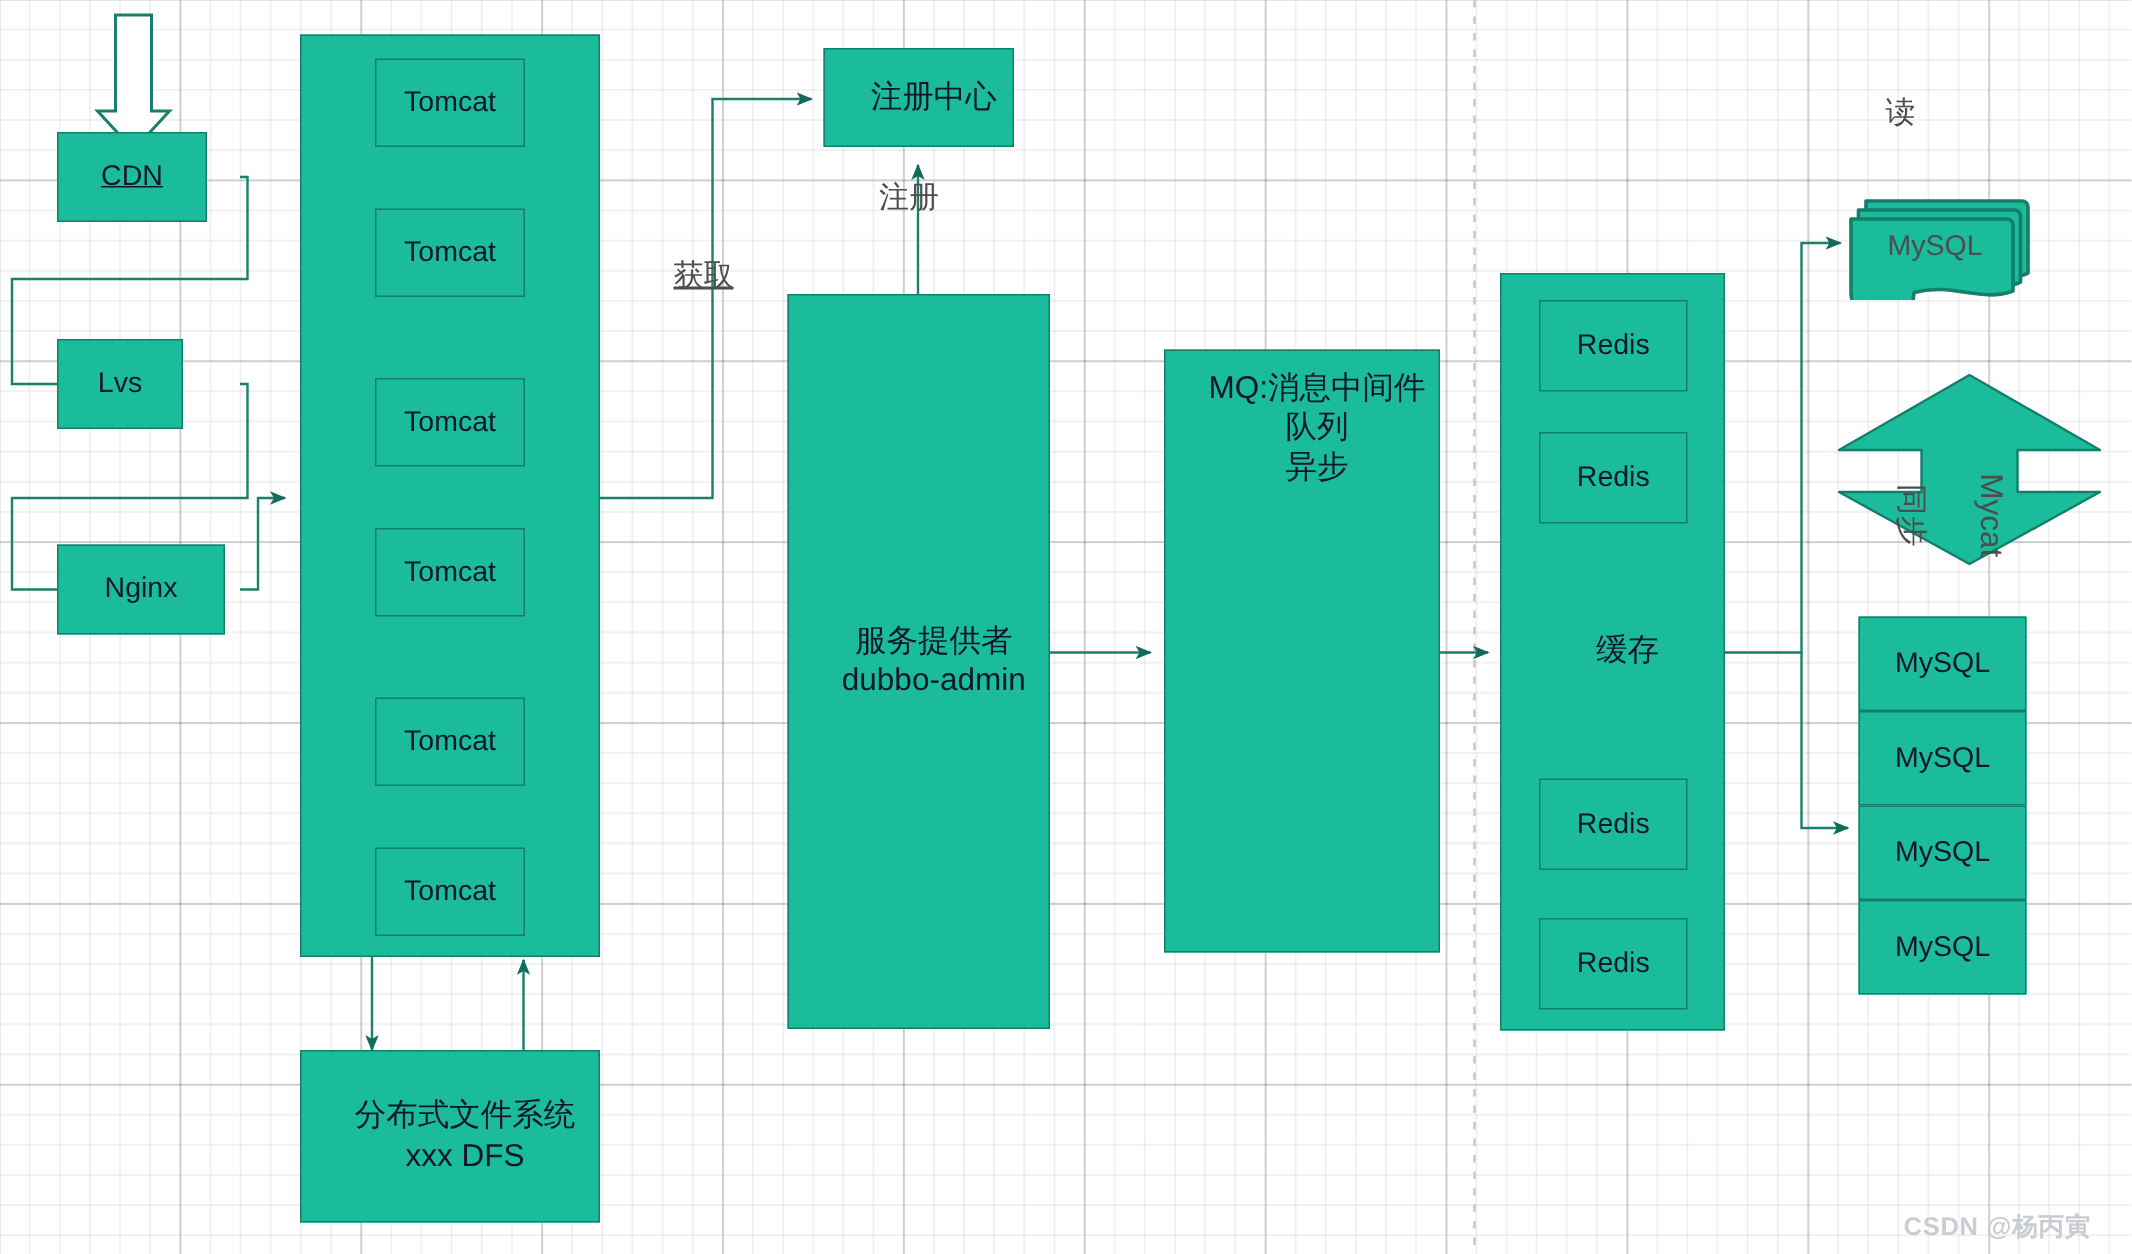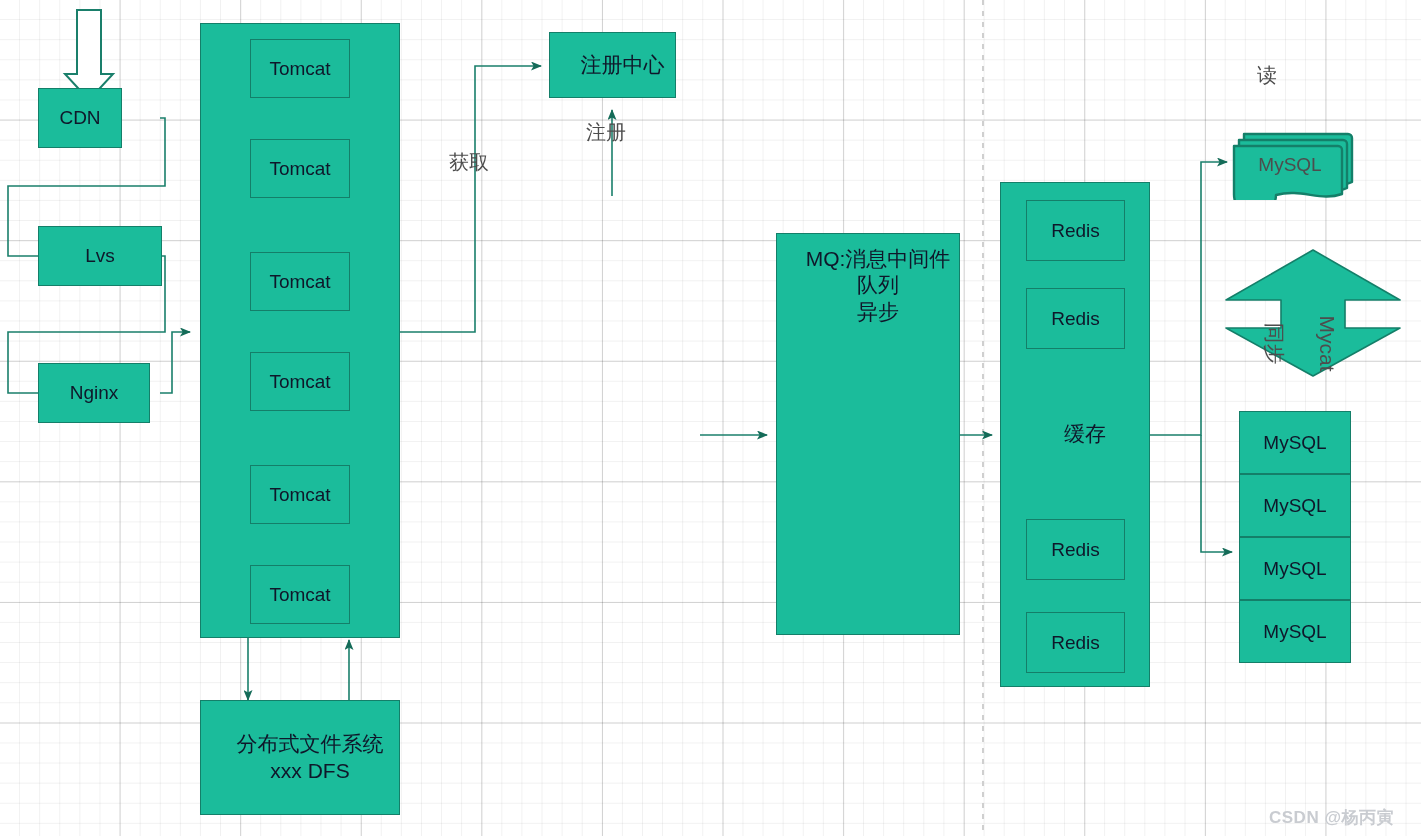--- a/index.html
+++ b/index.html
@@ -113,25 +113,25 @@
       <path d="M939,435 L992,435" marker-end="url(#ah)"></path>
 
       <path d="M1150,435 L1201,435 L1201,162 L1227,162" marker-end="url(#ah)"></path>
 
       <path d="M1201,435 L1201,552 L1232,552" marker-end="url(#ah)"></path>
     </g>
 
     <path d="M77,10 L101,10 L101,74 L113,74 L89,100 L65,74 L77,74 Z" fill="#ffffff" stroke="#1A7F6B" stroke-width="2"></path>
   </svg>
 
-  <div class="node" style="left:38px;top:88px;width:84px;height:60px;">
+  <div class="node" style="left:38px;top:88px;width:100px;height:60px;text-decoration:underline;">
     <span>CDN</span>
   </div>
 
-  <div class="node" style="left:38px;top:226px;width:124px;height:60px;">
+  <div class="node" style="left:38px;top:226px;width:84px;height:60px;">
     <span>Lvs</span>
   </div>
 
   <div class="node" style="left:38px;top:363px;width:112px;height:60px;">
     <span>Nginx</span>
   </div>
 
   <div class="node container-node" style="left:200px;top:23px;width:200px;height:615px;"></div>
 
   <div class="node" style="left:250px;top:39px;width:100px;height:59px;">
@@ -155,20 +155,24 @@
 
   <div class="node cjk" style="left:200px;top:700px;width:200px;height:115px;">
     <span>分布式文件系统
 xxx DFS</span>
   </div>
 
   <div class="node cjk" style="left:549px;top:32px;width:127px;height:66px;">
     <span>注册中心</span>
   </div>
 
+  <div class="node cjk" style="left:525px;top:196px;width:175px;height:490px;">
+    <span>服务提供者
+dubbo-admin</span>
+  </div>
 
   <div class="node cjk container-node" style="left:776px;top:233px;width:184px;height:402px;padding-top:12px;">
     <span>MQ:消息中间件
 队列
 异步</span>
   </div>
 
   <div class="node cjk" style="left:1000px;top:182px;width:150px;height:505px;">
     <span>缓存</span>
   </div>
@@ -213,19 +217,19 @@
   <div class="node" style="left:1239px;top:474px;width:112px;height:63px;">
     <span>MySQL</span>
   </div>
   <div class="node" style="left:1239px;top:537px;width:112px;height:63px;">
     <span>MySQL</span>
   </div>
   <div class="node" style="left:1239px;top:600px;width:112px;height:63px;">
     <span>MySQL</span>
   </div>
 
-  <div class="label" style="left:449px;top:152px;">获取</div>
+  <div class="label" style="left:449px;top:174px;text-decoration:underline;">获取</div>
   <div class="label" style="left:586px;top:122px;">注册</div>
   <div class="label" style="left:1257px;top:65px;">读</div>
 
   <div class="watermark" style="left:1269px;top:806px;font-weight:bold;">CSDN @杨丙寅</div>
 
 </div>
 
 </body></html>

